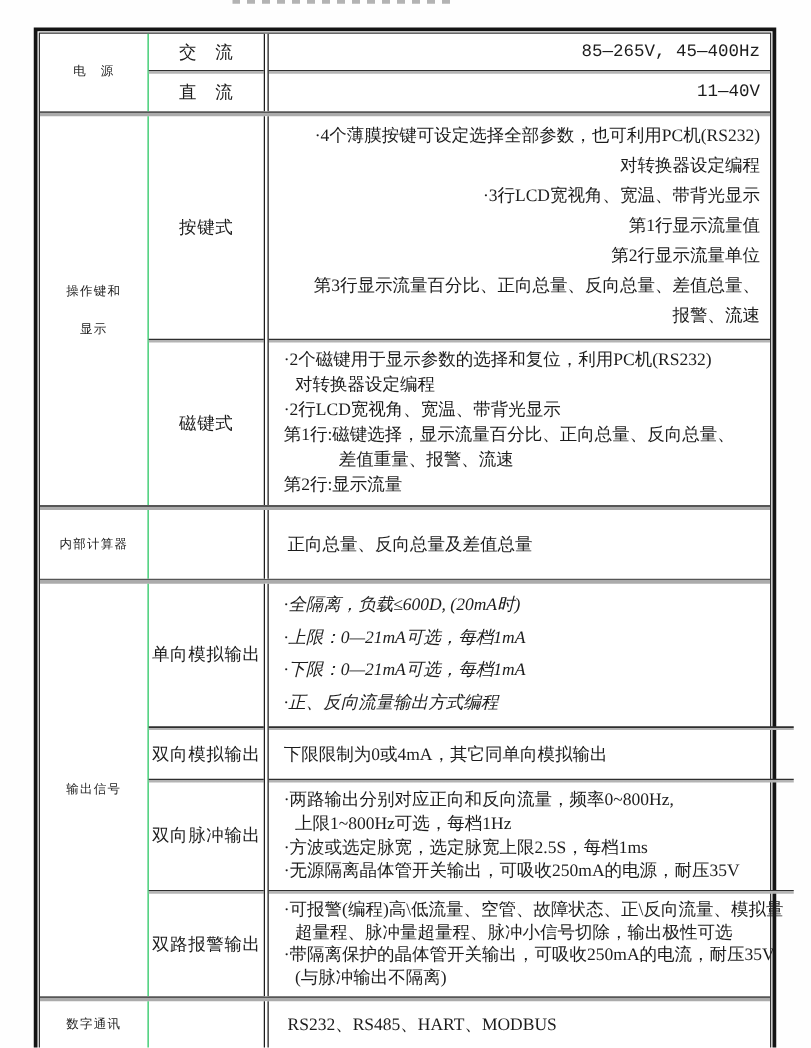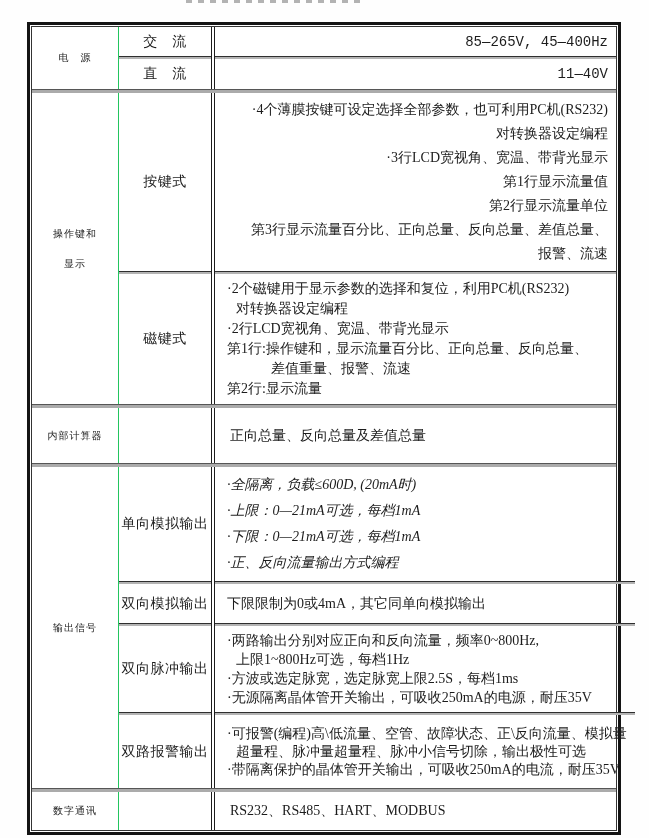--- a/index.html
+++ b/index.html
@@ -110,21 +110,21 @@
           <div class="ln ind1">报警、流速</div>
         </div>
       </div>
       <div class="rsep"></div>
       <div class="subrow h-mag">
         <div class="sub">磁键式</div>
         <div class="content lh20">
           <div class="ln">·2个磁键用于显示参数的选择和复位，利用PC机(RS232)</div>
           <div class="ln ind1">对转换器设定编程</div>
           <div class="ln">·2行LCD宽视角、宽温、带背光显示</div>
-          <div class="ln">第1行:操作键和，显示流量百分比、正向总量、反向总量、</div>
+          <div class="ln">第1行:磁键选择，显示流量百分比、正向总量、反向总量、</div>
           <div class="ln ind2">差值重量、报警、流速</div>
           <div class="ln">第2行:显示流量</div>
         </div>
       </div>
     </div>
   </div>
 
   <div class="ssep"></div>
 
   <div class="section">
@@ -172,20 +172,21 @@
           <div class="ln">·无源隔离晶体管开关输出，可吸收250mA的电源，耐压35V</div>
         </div>
       </div>
       <div class="rsep"></div>
       <div class="subrow h-alarm">
         <div class="sub">双路报警输出</div>
         <div class="content lh18">
           <div class="ln">·可报警(编程)高\低流量、空管、故障状态、正\反向流量、模拟量</div>
           <div class="ln ind1">超量程、脉冲量超量程、脉冲小信号切除，输出极性可选</div>
           <div class="ln">·带隔离保护的晶体管开关输出，可吸收250mA的电流，耐压35V</div>
+          <div class="ln ind1">(与脉冲输出不隔离)</div>
         </div>
       </div>
     </div>
   </div>
 
   <div class="ssep"></div>
 
   <div class="section">
     <div class="cat">数字通讯</div>
     <div class="rows">

